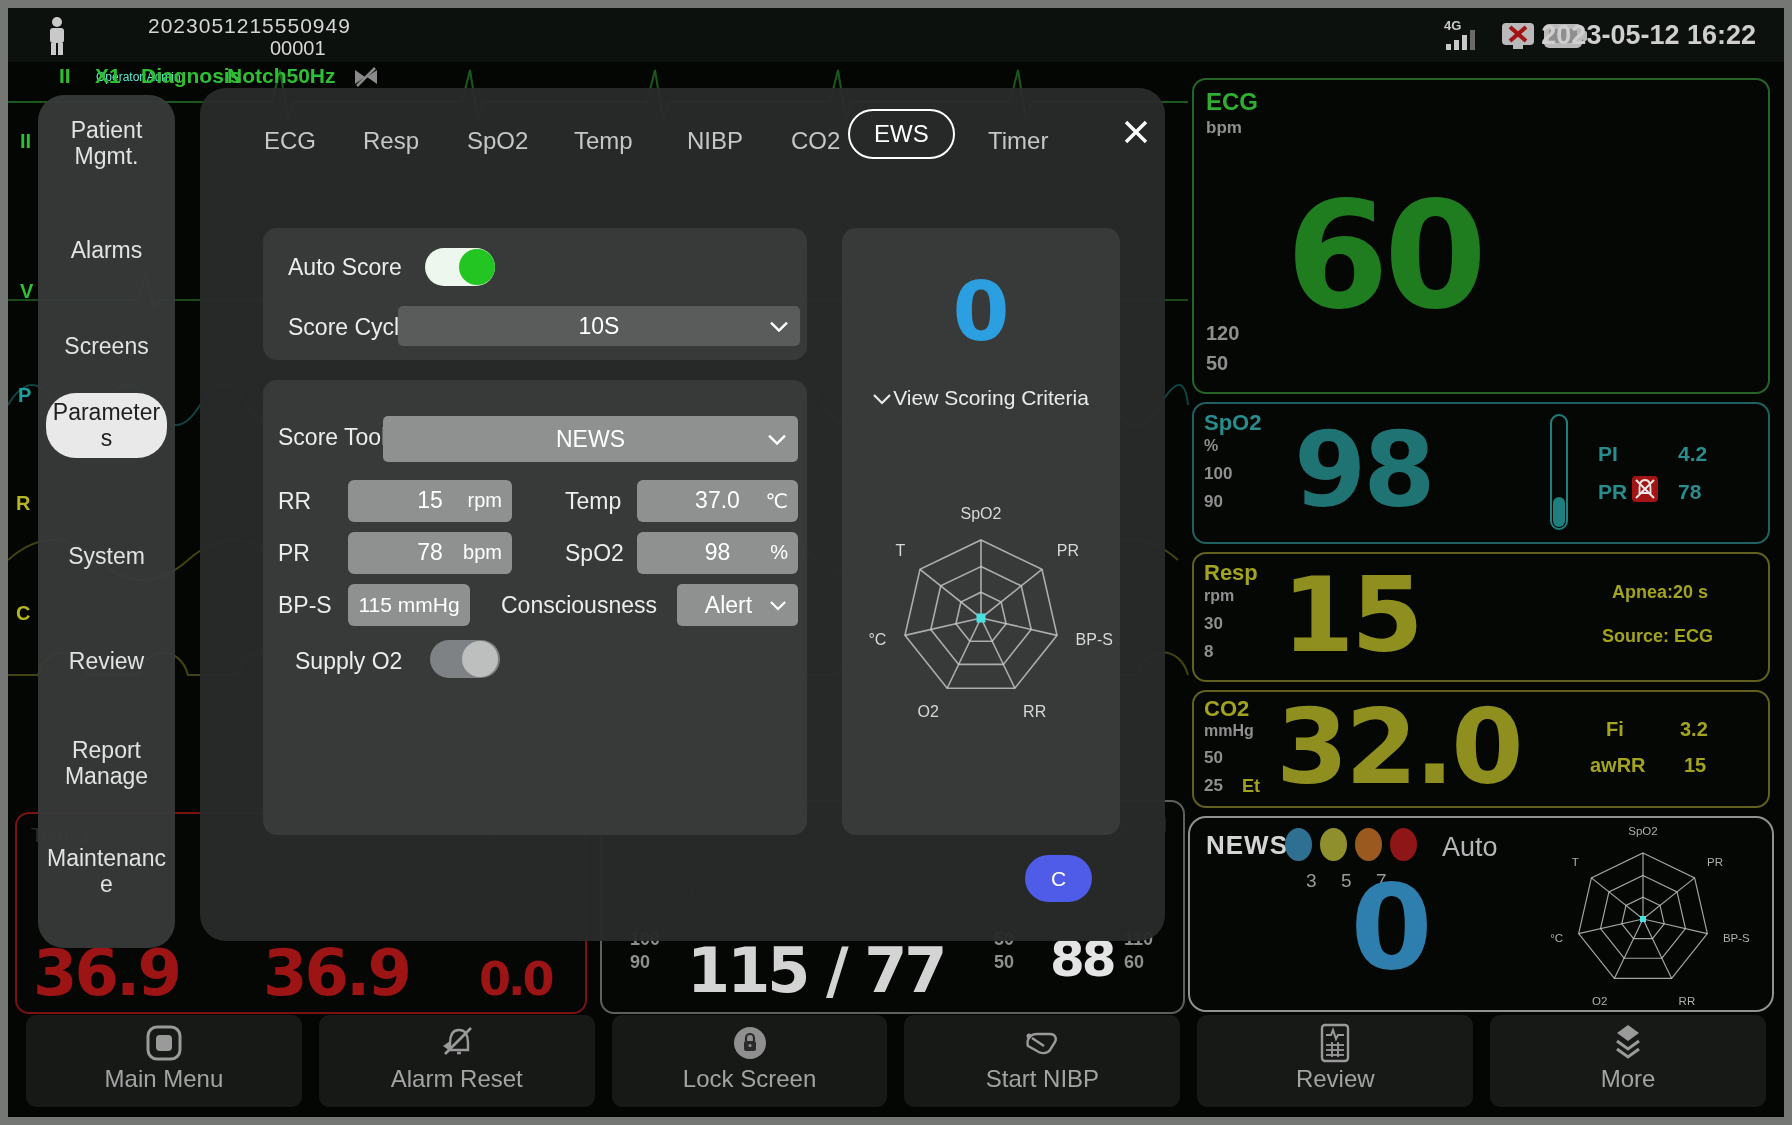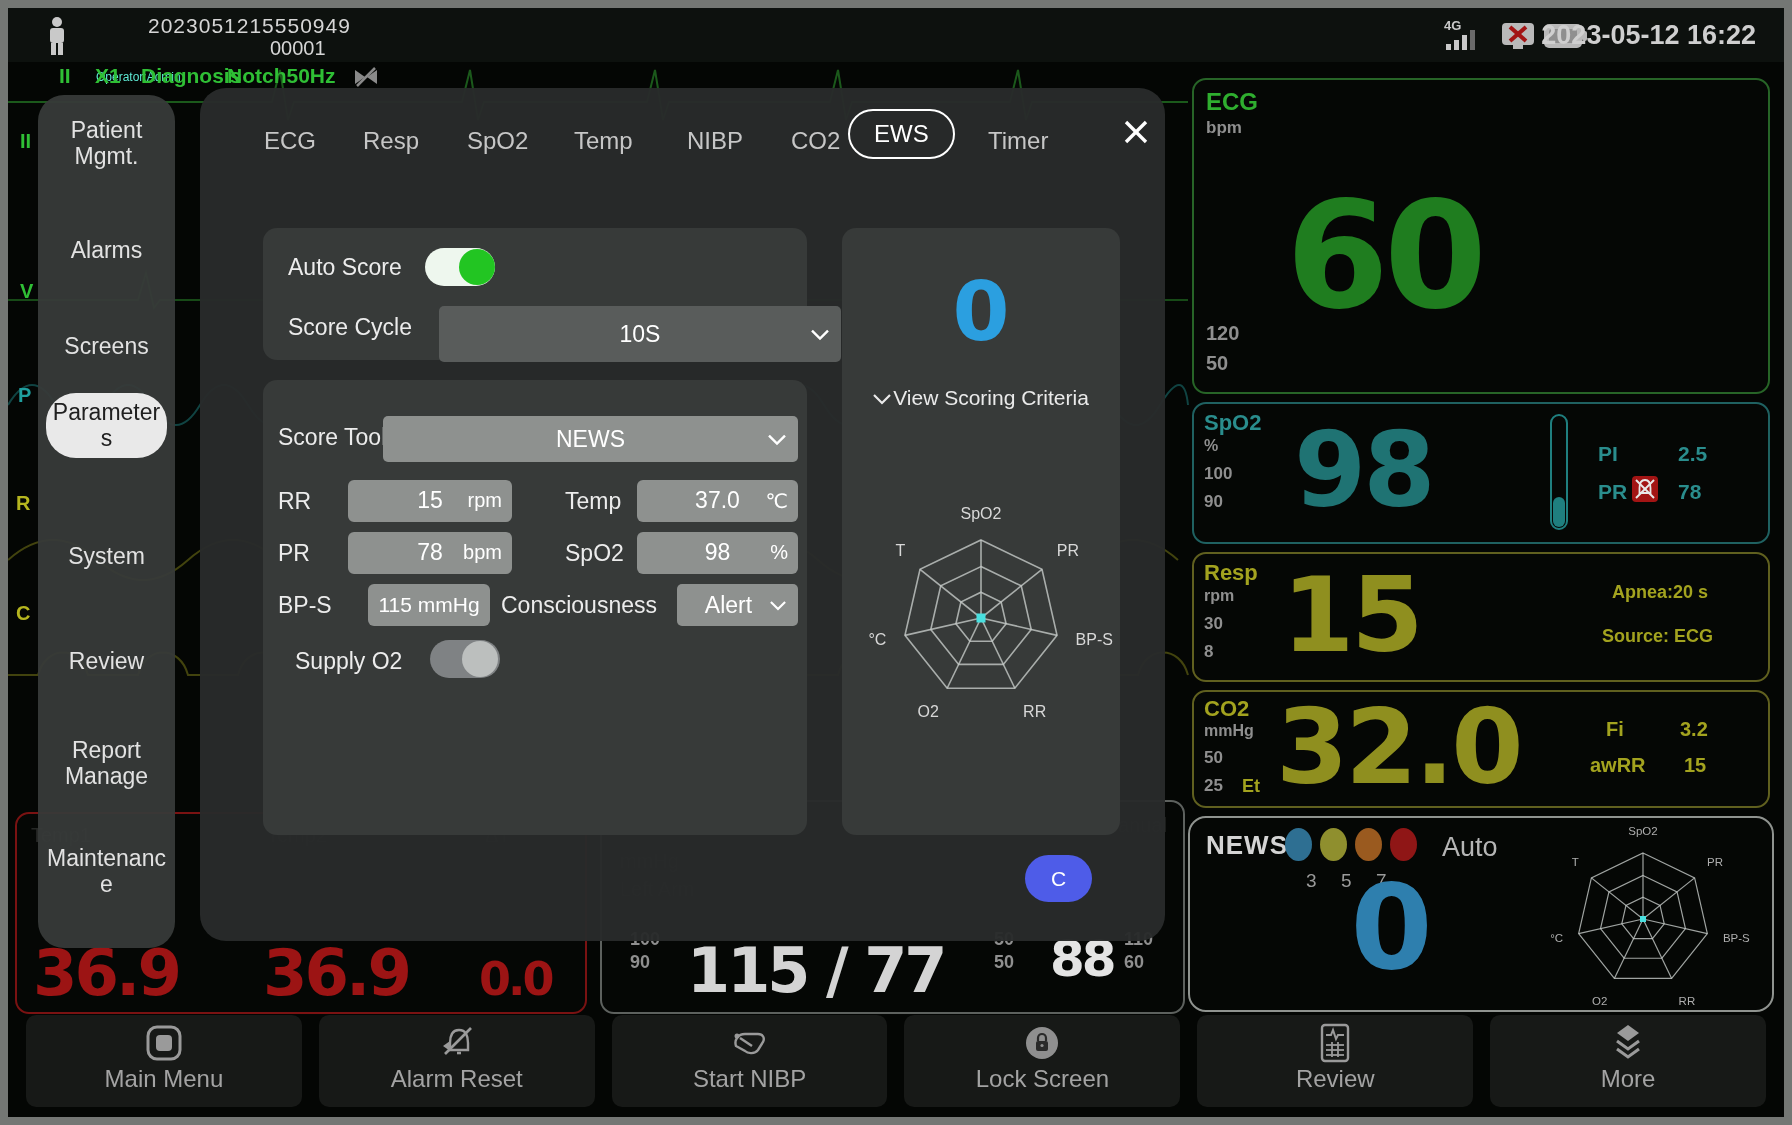--- a/index.html
+++ b/index.html
@@ -172,21 +172,21 @@
   <div class="tile" style="left:1184px;top:394px;width:578px;height:142px;border:2px solid #1f6161;">
     <span class="t-title" style="left:10px;top:6px;color:#2a8d8d;font-size:22px;">SpO2</span>
     <span class="t-sub" style="left:10px;top:33px;font-size:16px;">%</span>
     <span class="t-sub" style="left:10px;top:60px;">100</span>
     <span class="t-sub" style="left:10px;top:88px;">90</span>
     <span class="bignum" style="left:100px;top:5px;font-size:104px;color:#1f7373;">98</span>
     <div class="abs" style="left:356px;top:10px;width:18px;height:116px;border:2.5px solid #1f7f7f;border-radius:9px;">
       <div style="position:absolute;left:1px;right:1px;bottom:1px;height:30px;background:#1f7f7f;border-radius:6px;"></div>
     </div>
     <span class="abs" style="left:404px;top:38px;color:#2a8d8d;font-size:21px;font-weight:bold;">PI</span>
-    <span class="abs" style="left:484px;top:38px;color:#2a8d8d;font-size:21px;font-weight:bold;">2.5</span>
+    <span class="abs" style="left:484px;top:38px;color:#2a8d8d;font-size:21px;font-weight:bold;">4.2</span>
     <span class="abs" style="left:404px;top:76px;color:#2a8d8d;font-size:21px;font-weight:bold;">PR</span>
     <svg class="abs" style="left:438px;top:72px;" width="26" height="26" viewBox="0 0 26 26">
       <rect x="0" y="0" width="26" height="26" rx="4" fill="#a31414"></rect>
       <path d="M13 4 C9 4 7.5 8 7.5 12 L7.5 17 L18.5 17 L18.5 12 C18.5 8 17 4 13 4 Z" fill="none" stroke="#e8e8e8" stroke-width="1.8"></path>
       <line x1="4" y1="22" x2="22" y2="4" stroke="#e8e8e8" stroke-width="2"></line>
       <line x1="22" y1="22" x2="4" y2="4" stroke="#e8e8e8" stroke-width="2"></line>
     </svg>
     <span class="abs" style="left:484px;top:76px;color:#2a8d8d;font-size:21px;font-weight:bold;">78</span>
   </div>
 
@@ -261,21 +261,21 @@
       <line x1="4" y1="4" x2="24" y2="24" stroke="#fff" stroke-width="3.4"></line>
       <line x1="24" y1="4" x2="4" y2="24" stroke="#fff" stroke-width="3.4"></line>
     </svg>
 
     <div class="sec" style="left:63px;top:140px;width:544px;height:132px;">
       <span class="dlab" style="left:25px;top:26px;">Auto Score</span>
       <div class="toggle on" style="left:162px;top:20px;">
         <span class="knob"></span>
       </div>
       <span class="dlab" style="left:25px;top:86px;">Score Cycle</span>
-      <div class="dd dark" style="left:135px;top:78px;width:402px;height:56px;margin-left:41px;">
+      <div class="dd dark" style="left:135px;top:78px;width:402px;height:40px;">
         <span>10S</span>
         <svg class="chev" width="18" height="11" viewBox="0 0 18 11">
               <polyline points="1,1 9,9 17,1" fill="none" stroke="#fff" stroke-width="2.4"></polyline>
             </svg>
       </div>
     </div>
 
     <div class="sec" style="left:63px;top:292px;width:544px;height:455px;">
       <span class="dlab" style="left:15px;top:44px;">Score Tool</span>
       <div class="dd" style="left:120px;top:36px;width:415px;height:46px;">
@@ -301,21 +301,21 @@
         <span class="val">78</span>
         <span class="unit">bpm</span>
       </div>
       <span class="dlab" style="left:302px;top:160px;">SpO2</span>
       <div class="field" style="left:374px;top:152px;width:161px;height:42px;">
         <span class="val">98</span>
         <span class="unit">%</span>
       </div>
 
       <span class="dlab" style="left:15px;top:212px;">BP-S</span>
-      <div class="field" style="left:85px;top:204px;width:122px;height:42px;margin-left:20px;">
+      <div class="field" style="left:85px;top:204px;width:122px;height:42px;">
         <span class="val" style="font-size:21px;top:9px;">115 mmHg</span>
       </div>
       <span class="dlab" style="left:238px;top:212px;">Consciousness</span>
       <div class="dd" style="left:414px;top:204px;width:121px;height:42px;">
         <span style="margin-right:18px;">Alert</span>
         <svg class="chev" width="16" height="10" viewBox="0 0 18 11">
               <polyline points="1,1 9,9 17,1" fill="none" stroke="#fff" stroke-width="2.4"></polyline>
             </svg>
       </div>
 
@@ -368,35 +368,35 @@
     <div class="tb-btn">
       <svg class="ic" style="margin:8px auto 0;" width="40" height="38" viewBox="0 0 40 38">
         <path d="M22 6 C15 6 13 12 13 19 L13 26 L31 26 L31 19 C31 12 29 6 22 6 Z" fill="none" stroke="#9a9a9a" stroke-width="2.4"></path>
         <polygon points="6,22 13,17 13,27" fill="#9a9a9a"></polygon>
         <line x1="8" y1="30" x2="34" y2="4" stroke="#9a9a9a" stroke-width="2.6"></line>
         <line x1="20" y1="29" x2="24" y2="29" stroke="#9a9a9a" stroke-width="2.6"></line>
       </svg>
       <span class="lb">Alarm Reset</span>
     </div>
     <div class="tb-btn">
-      <svg class="ic" style="margin:8px auto 0;" width="44" height="38" viewBox="0 0 44 38">
-        <path d="M8 22 C6 16 10 10 17 10 L30 10 C35 10 37 14 35 18 L30 26 C27 30 20 30 17 27 Z" fill="none" stroke="#9a9a9a" stroke-width="2.4"></path>
-        <path d="M12 14 L24 22" stroke="#9a9a9a" stroke-width="2.4"></path>
-        <circle cx="9" cy="12" r="2.5" fill="#9a9a9a"></circle>
-      </svg>
-      <span class="lb">Start NIBP</span>
-    </div>
-    <div class="tb-btn">
       <svg class="ic" style="margin:8px auto 0;" width="38" height="38" viewBox="0 0 38 38">
         <circle cx="19" cy="19" r="16" fill="#8f8f8f"></circle>
         <rect x="13" y="17" width="12" height="10" rx="2" fill="#2a2a2a"></rect>
         <path d="M15 17 L15 14 C15 11.5 17 10 19 10 C21 10 23 11.5 23 14 L23 17" fill="none" stroke="#2a2a2a" stroke-width="2.2"></path>
         <circle cx="19" cy="21.5" r="1.6" fill="#8f8f8f"></circle>
       </svg>
       <span class="lb">Lock Screen</span>
+    </div>
+    <div class="tb-btn">
+      <svg class="ic" style="margin:8px auto 0;" width="44" height="38" viewBox="0 0 44 38">
+        <path d="M8 22 C6 16 10 10 17 10 L30 10 C35 10 37 14 35 18 L30 26 C27 30 20 30 17 27 Z" fill="none" stroke="#9a9a9a" stroke-width="2.4"></path>
+        <path d="M12 14 L24 22" stroke="#9a9a9a" stroke-width="2.4"></path>
+        <circle cx="9" cy="12" r="2.5" fill="#9a9a9a"></circle>
+      </svg>
+      <span class="lb">Start NIBP</span>
     </div>
     <div class="tb-btn">
       <svg class="ic" style="margin:8px auto 0;" width="34" height="40" viewBox="0 0 34 40">
         <rect x="4" y="2" width="26" height="36" rx="3" fill="none" stroke="#9a9a9a" stroke-width="2.4"></rect>
         <polyline points="8,12 13,12 15,7 18,16 20,12 26,12" fill="none" stroke="#9a9a9a" stroke-width="2"></polyline>
         <g stroke="#9a9a9a" stroke-width="1.8">
           <line x1="8" y1="22" x2="26" y2="22"></line>
               <line x1="8" y1="27" x2="26" y2="27"></line>
               <line x1="8" y1="32" x2="26" y2="32"></line>
           <line x1="14" y1="19" x2="14" y2="34"></line>

